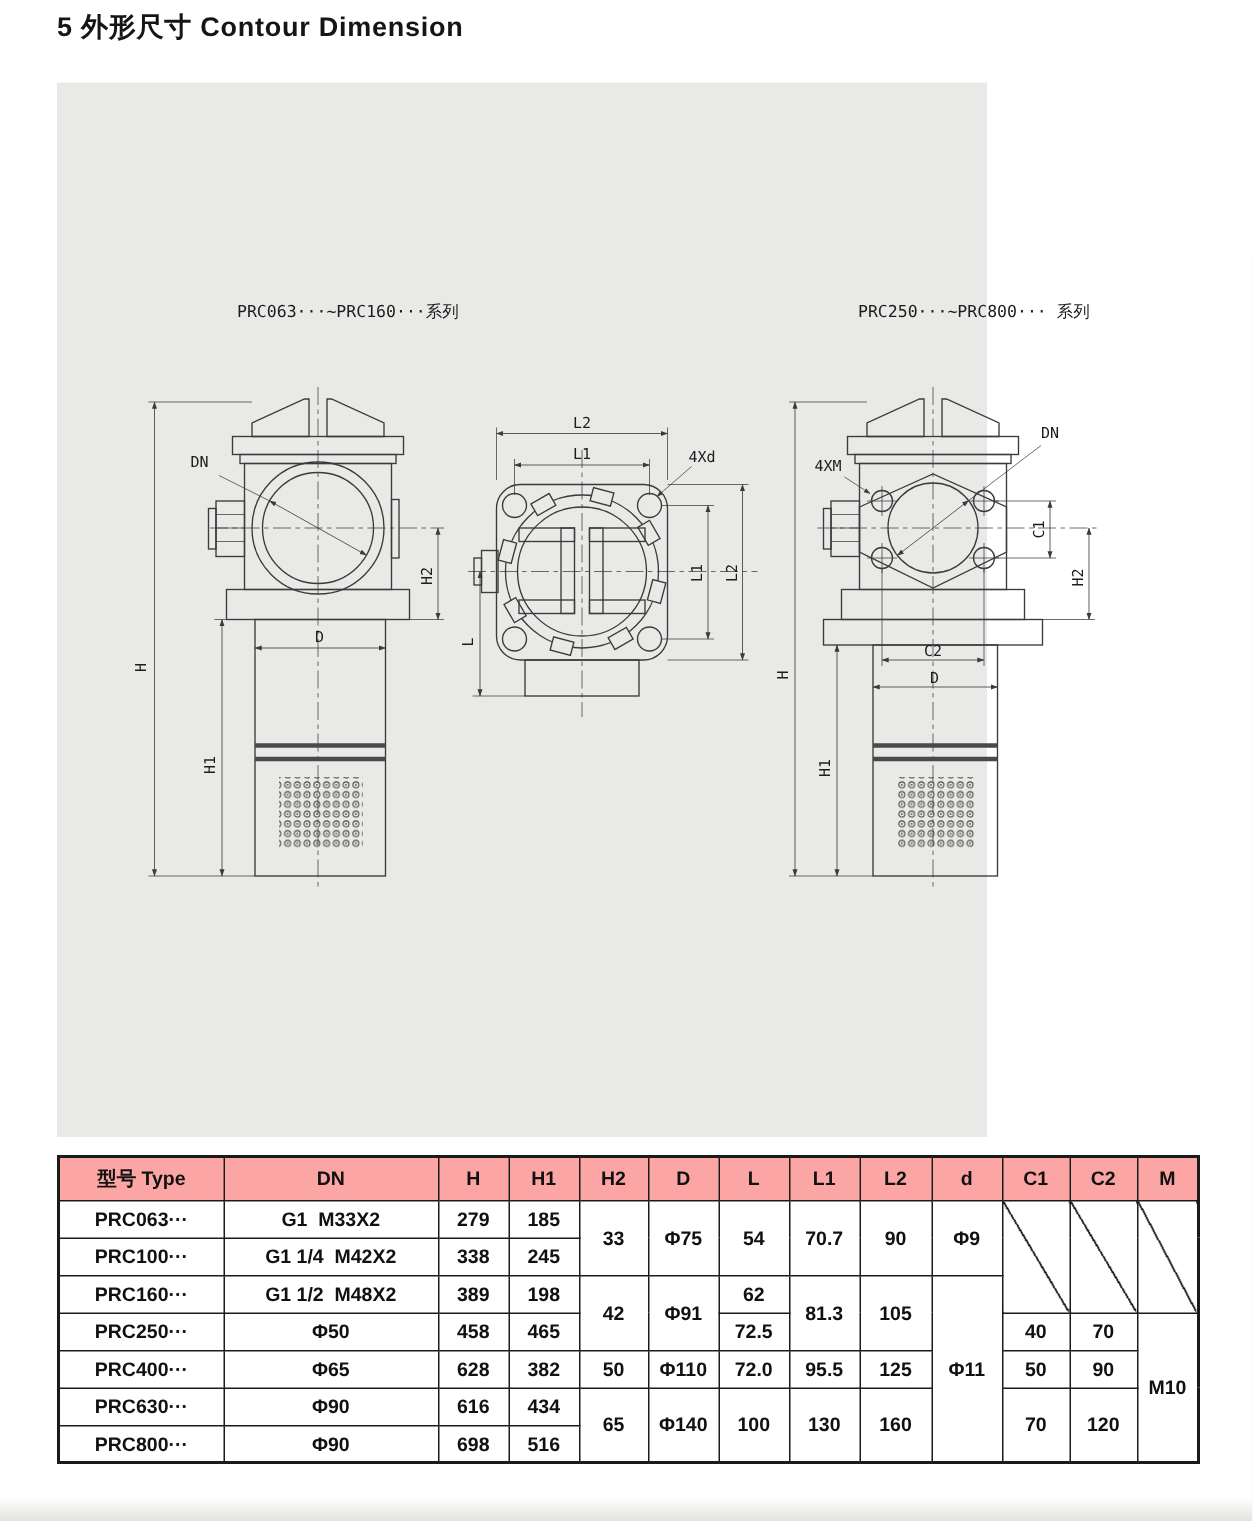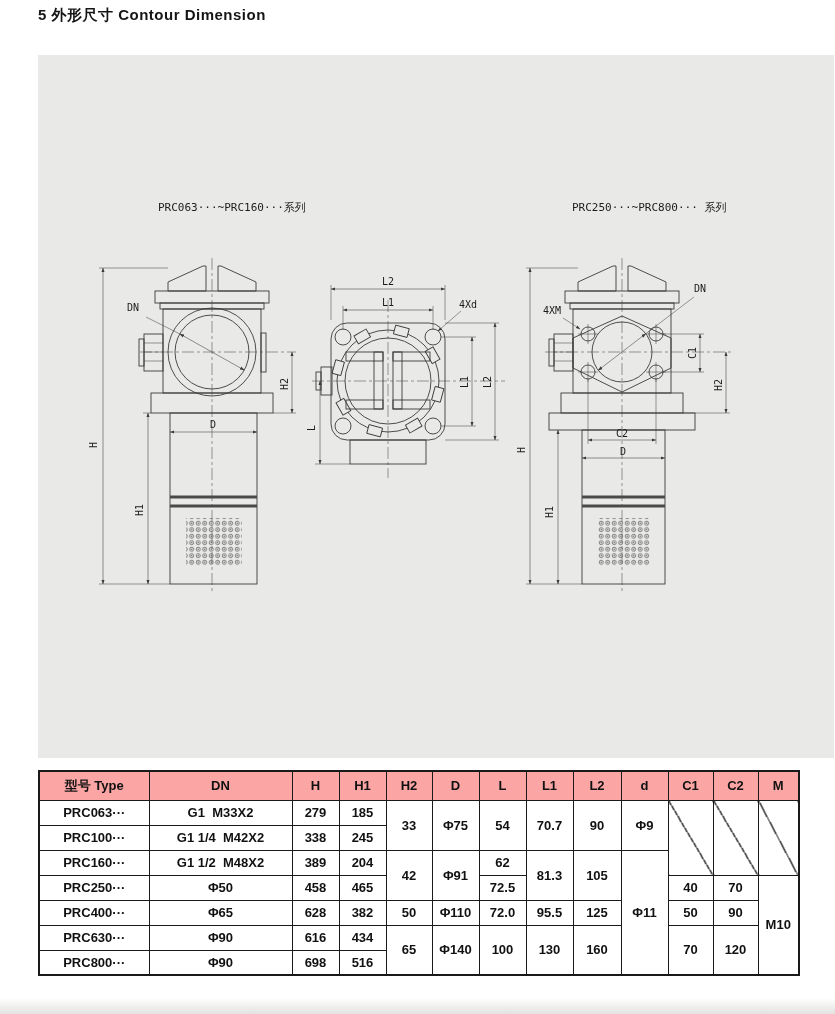--- a/index.html
+++ b/index.html
@@ -1,20 +1,20 @@
 <!DOCTYPE html>
 <html><head>
 <meta charset="utf-8">
 <style>
   html,body{margin:0;padding:0;background:#fff;}
   .page{position:relative;width:835px;height:1014px;background:#ffffff;overflow:hidden;
         font-family:"Liberation Sans",sans-serif;}
-  .title{position:absolute;left:38px;top:6px;margin:0;font-size:15px;font-weight:700;
+  .title{position:absolute;left:38px;top:6px;margin:0;font-size:18px;font-weight:700;
          color:#151515;letter-spacing:.5px;}
-  .panel{position:absolute;left:38px;top:55px;width:796px;height:703px;background:#e9e9e7;}
+  .panel{position:absolute;left:38px;top:55px;width:620px;height:703px;background:#e9e9e7;}
   .panel svg{display:block;width:759px;height:703px;}
   
   .o{fill:none;stroke:#3b3b3b;stroke-width:.9;}
   .o2{fill:#e9e9e7;stroke:#3b3b3b;stroke-width:.9;}
   .d{fill:none;stroke:#3b3b3b;stroke-width:.55;}
   .e{fill:none;stroke:#3b3b3b;stroke-width:.5;}
   .c{fill:none;stroke:#3b3b3b;stroke-width:.5;stroke-dasharray:12 3 3 3;}
   .b{fill:none;stroke:#4a4a4a;stroke-width:3;}
   text.t{font:10px "DejaVu Sans Mono",monospace;fill:#1c1c1c;}
   text.s{font:11px "DejaVu Sans Mono",monospace;fill:#1c1c1c;}
@@ -248,21 +248,21 @@
       <tr>
         <td>PRC100···</td>
         <td>G1 1/4  M42X2</td>
         <td>338</td>
         <td>245</td>
       </tr>
       <tr>
         <td>PRC160···</td>
         <td>G1 1/2  M48X2</td>
         <td>389</td>
-        <td>204</td>
+        <td>198</td>
         <td rowspan="2">42</td>
         <td rowspan="2">Φ91</td>
         <td>62</td>
         <td rowspan="2">81.3</td>
         <td rowspan="2">105</td>
         <td rowspan="5">Φ11</td>
       </tr>
       <tr>
         <td>PRC250···</td>
         <td>Φ50</td>

